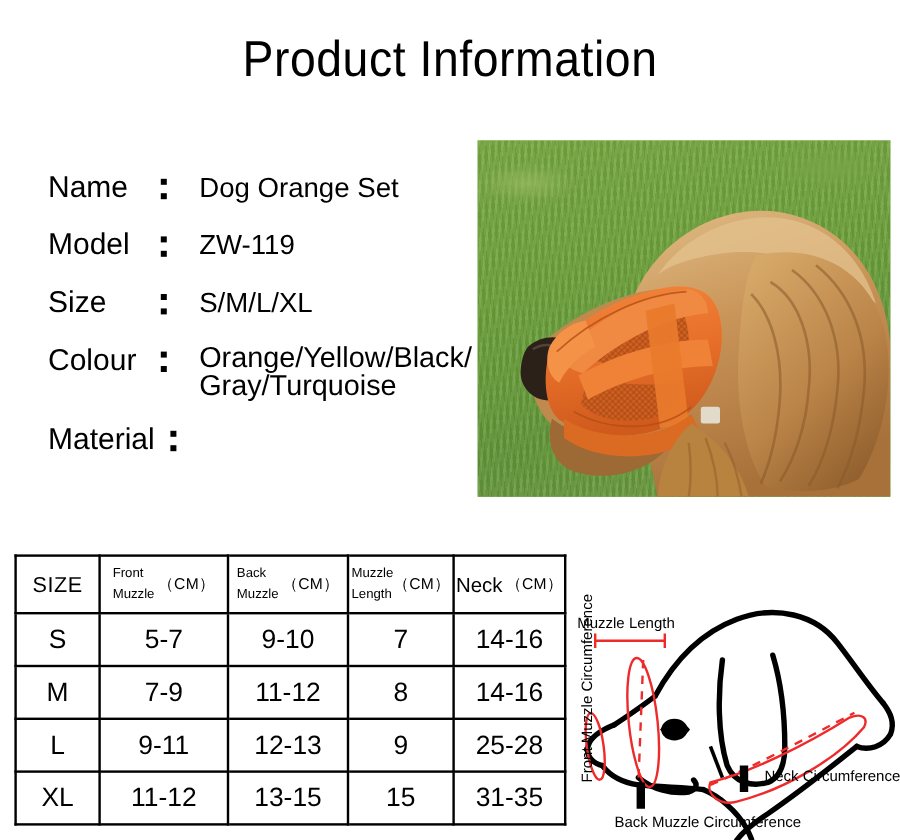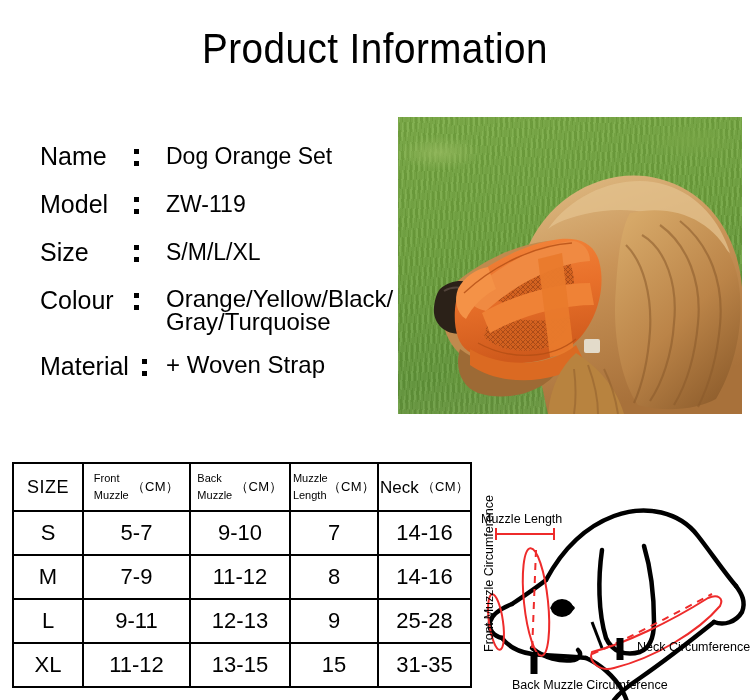--- a/index.html
+++ b/index.html
@@ -236,21 +236,20 @@
     </span>
   </div>
 
   <div class="spec-row" style="top:210px">
     <span class="spec-label">Material</span>
     <span class="spec-colon" style="left:110px">
         <i class="d1"></i>
         <i class="d2"></i>
       </span>
     <span class="spec-value two-line">
-      <span>+ Woven Strap</span>
     </span>
   </div>
 
 </div>
 
 <div id="product-photo">
   <div class="grass"></div>
   <svg width="344" height="297" viewBox="0 0 344 297">
     <defs>
       <linearGradient id="furG" x1="0" y1="0" x2="0.3" y2="1">

